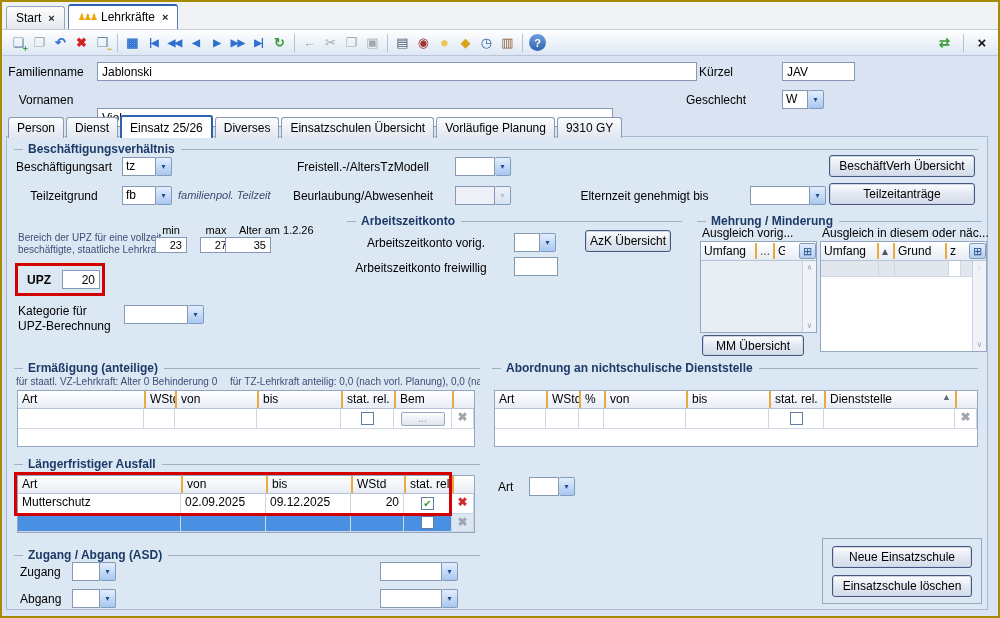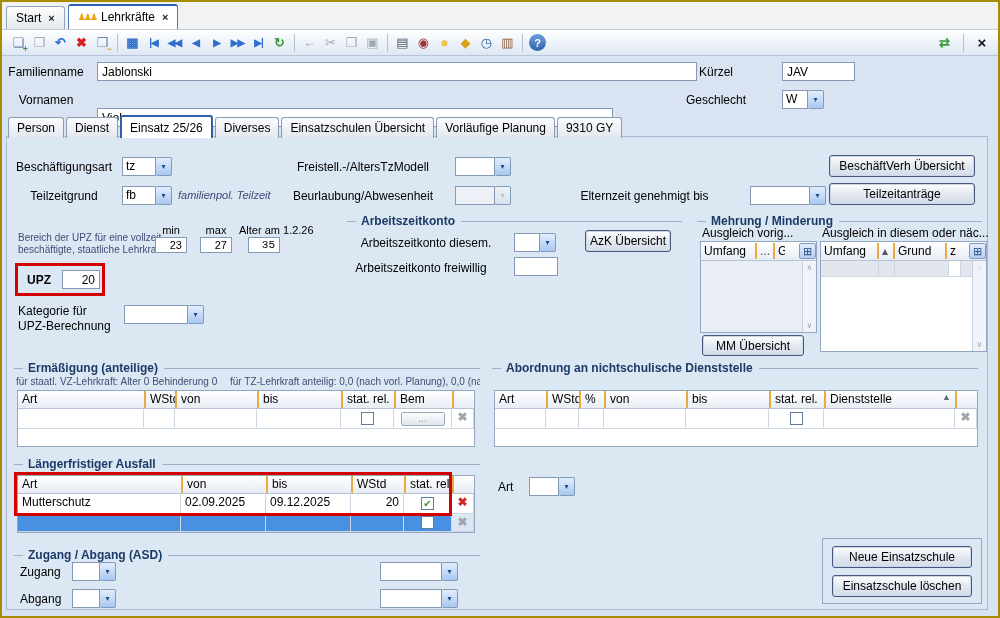--- a/index.html
+++ b/index.html
@@ -232,20 +232,25 @@
     <div class="ntab">Dienst</div>
     <div class="ntab active">Einsatz 25/26</div>
     <div class="ntab">Diverses</div>
     <div class="ntab">Einsatzschulen Übersicht</div>
     <div class="ntab">Vorläufige Planung</div>
     <div class="ntab">9310 GY</div>
   </div>
 
   <div class="panel-frame"></div>
 
+  <div class="sect" style="left:12px;top:140px;width:964px">
+    <span class="dash"></span>
+      <span class="stitle">Beschäftigungsverhältnis</span>
+      <span class="line"></span>
+  </div>
   <div class="lbl" style="left:10px;top:158px;width:104px">Beschäftigungsart</div>
   <div class="combo" style="left:120px;top:155px">
     <div class="cv" style="width:34px">tz</div>
     <div class="cb">▾</div>
   </div>
   <div class="lbl" style="left:278px;top:158px;width:166px">Freistell.-/AltersTzModell</div>
   <div class="combo" style="left:453px;top:155px">
     <div class="cv" style="width:40px"></div>
     <div class="cb">▾</div>
   </div>
@@ -269,37 +274,37 @@
   </div>
   <div class="btn" style="left:827px;top:181px;width:146px;height:22px">Teilzeitanträge</div>
 
   <div class="hintsm" style="left:16px;top:230px">Bereich der UPZ für eine vollzeit-</div>
   <div class="hintsm" style="left:16px;top:242px">beschäftigte, staatliche Lehrkraft</div>
   <div class="llbl" style="left:153px;top:222px;width:32px;text-align:center;font-size:11px">min</div>
   <input class="tbox num" style="left: 153px; top: 235px; width: 32px; height: 16px; font-size: 11px;" value="23">
   <div class="llbl" style="left:198px;top:222px;width:32px;text-align:center;font-size:11px">max</div>
   <input class="tbox num" style="left: 198px; top: 235px; width: 32px; height: 16px; font-size: 11px;" value="27">
   <div class="llbl" style="left:237px;top:222px;font-size:11px">Alter am 1.2.26</div>
-  <input class="tbox num" style="left: 246px; top: 235px; width: 32px; height: 16px; font-size: 11px; font-family: Liberation Mono, monospace;" value="35">
+  <input class="tbox num" style="left: 223px; top: 235px; width: 46px; height: 16px; font-size: 11px;" value="35">
   <div class="redbox" style="left:13px;top:261px;width:90px;height:33px"></div>
   <div class="llbl" style="left:25px;top:271px;font-weight:bold">UPZ</div>
   <input class="tbox num" style="left: 60px; top: 268px; width: 38px; height: 19px;" value="20">
   <div class="llbl" style="left:16px;top:302px">Kategorie für</div>
   <div class="llbl" style="left:16px;top:317px">UPZ-Berechnung</div>
   <div class="combo" style="left:122px;top:303px">
     <div class="cv" style="width:64px"></div>
     <div class="cb">▾</div>
   </div>
 
   <div class="sect" style="left:345px;top:212px;width:335px">
     <span class="dash"></span>
       <span class="stitle">Arbeitszeitkonto</span>
       <span class="line"></span>
   </div>
-  <div class="lbl" style="left:345px;top:234px;width:158px">Arbeitszeitkonto diesem.</div>
+  <div class="lbl" style="left:345px;top:234px;width:158px">Arbeitszeitkonto vorig.</div>
   <div class="combo" style="left:512px;top:231px">
     <div class="cv" style="width:26px"></div>
     <div class="cb">▾</div>
   </div>
   <div class="btn" style="left:583px;top:228px;width:86px;height:22px">AzK Übersicht</div>
   <div class="lbl" style="left:335px;top:259px;width:168px">Arbeitszeitkonto freiwillig</div>
   <input class="tbox" style="left: 512px; top: 255px; width: 44px;">
 
   <div class="sect" style="left:695px;top:212px;width:285px">
     <span class="dash"></span>

